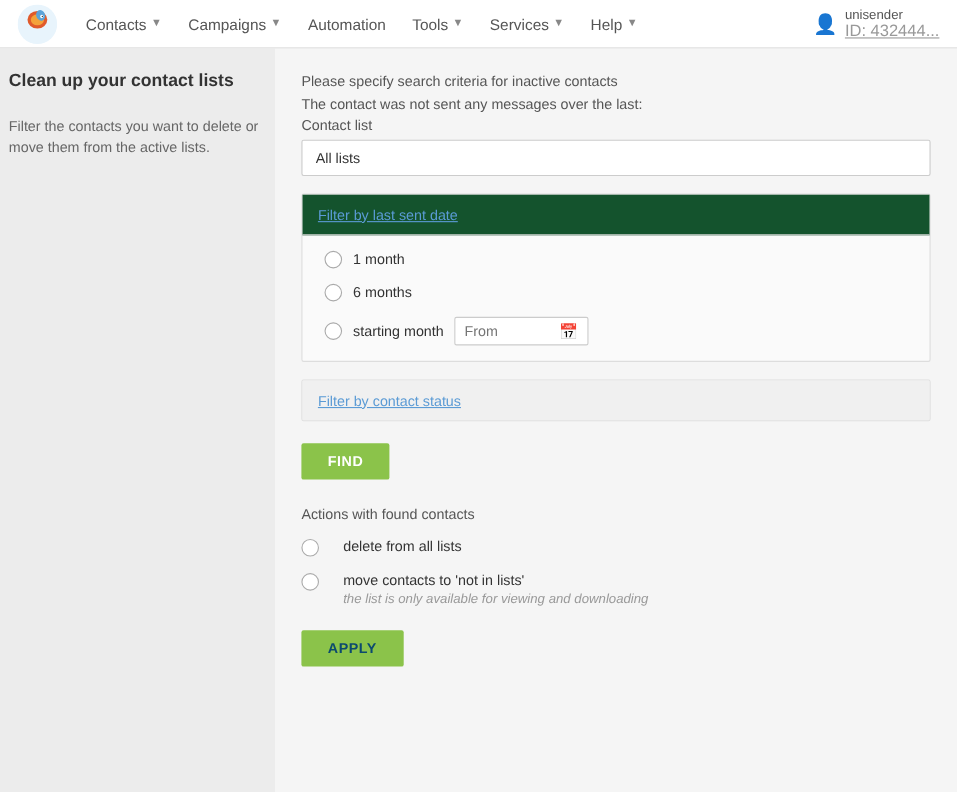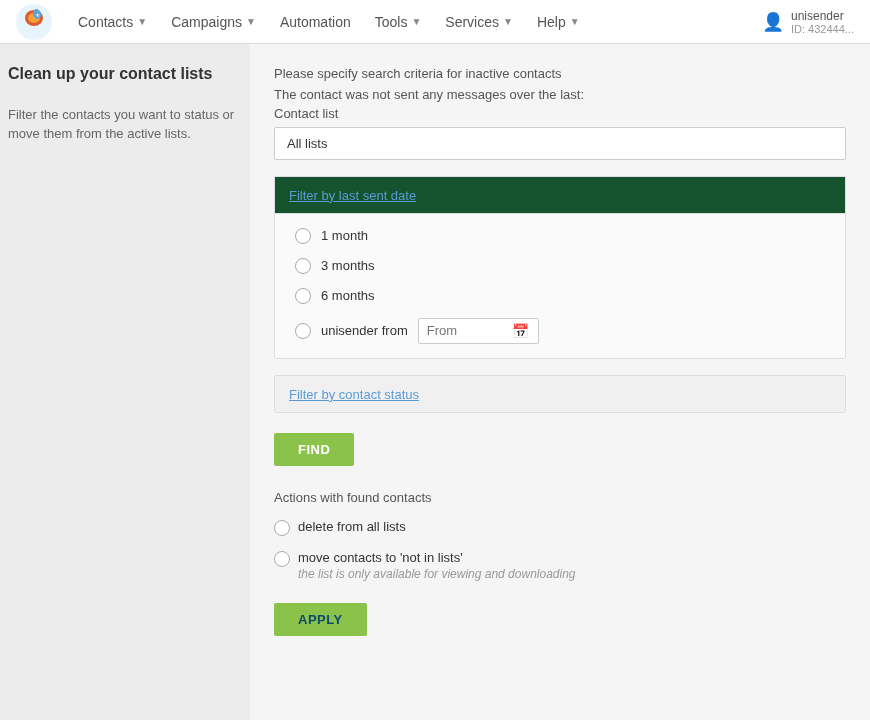--- a/index.html
+++ b/index.html
@@ -204,21 +204,21 @@
 
     
     .actions-title {
       font-size: 13px;
       color: #555;
       margin-bottom: 14px;
     }
     .action-option {
       display: flex;
       align-items: flex-start;
-      gap: 8px;
+      gap: 22px;
       margin-bottom: 14px;
       font-size: 13px;
       color: #333;
     }
     .action-option .radio-input {
       margin-top: 1px;
     }
     .action-label-block { display: flex; flex-direction: column; gap: 2px; }
     .action-note {
       font-size: 12px;
@@ -280,30 +280,30 @@
     <div class="nav-item">
       <span>Help</span>
       <span class="nav-chevron">▼</span>
     </div>
   </nav>
 
   <div class="header-user">
     <span class="header-user-icon">👤</span>
     <div>
       <div>unisender</div>
-      <div style="font-size:11px;color:#999;">ID: 432444...</div>
+      <div style="font-size:15px;color:#999;text-decoration:underline;">ID: 432444...</div>
     </div>
   </div>
 </header>
 
 <div class="page-layout">
 
   <aside class="sidebar">
     <h2 class="sidebar-title">Clean up your contact lists</h2>
-    <p class="sidebar-description">Filter the contacts you want to status or move them from the active lists.</p>
+    <p class="sidebar-description">Filter the contacts you want to delete or move them from the active lists.</p>
   </aside>
 
   <main class="main-content">
 
     
     <p class="intro-text">
       <span>Please specify search criteria for inactive contacts</span><br>
       <span>The contact was not sent any messages over the last:</span>
     </p>
 
@@ -320,33 +320,29 @@
       <div class="filter-header">
         <span class="filter-header-link">Filter by last sent date</span>
       </div>
       <div class="filter-body">
 
         <div class="radio-option">
           <input type="radio" name="period" class="radio-input" style="">
           <span>1 month</span>
         </div>
 
-        <div class="radio-option">
-          <input type="radio" name="period" class="radio-input" style="">
-          <span>3 months</span>
-        </div>
 
         <div class="radio-option">
           <input type="radio" name="period" class="radio-input" style="">
           <span>6 months</span>
         </div>
 
         <div class="radio-option">
           <input type="radio" name="period" class="radio-input" style="">
-          <span>unisender from</span>
+          <span>starting month</span>
           <div class="date-input-wrapper">
             <input type="text" class="date-input" placeholder="From" style="">
             <span class="calendar-icon">📅</span>
           </div>
         </div>
 
       </div>
     </div>
 
     

